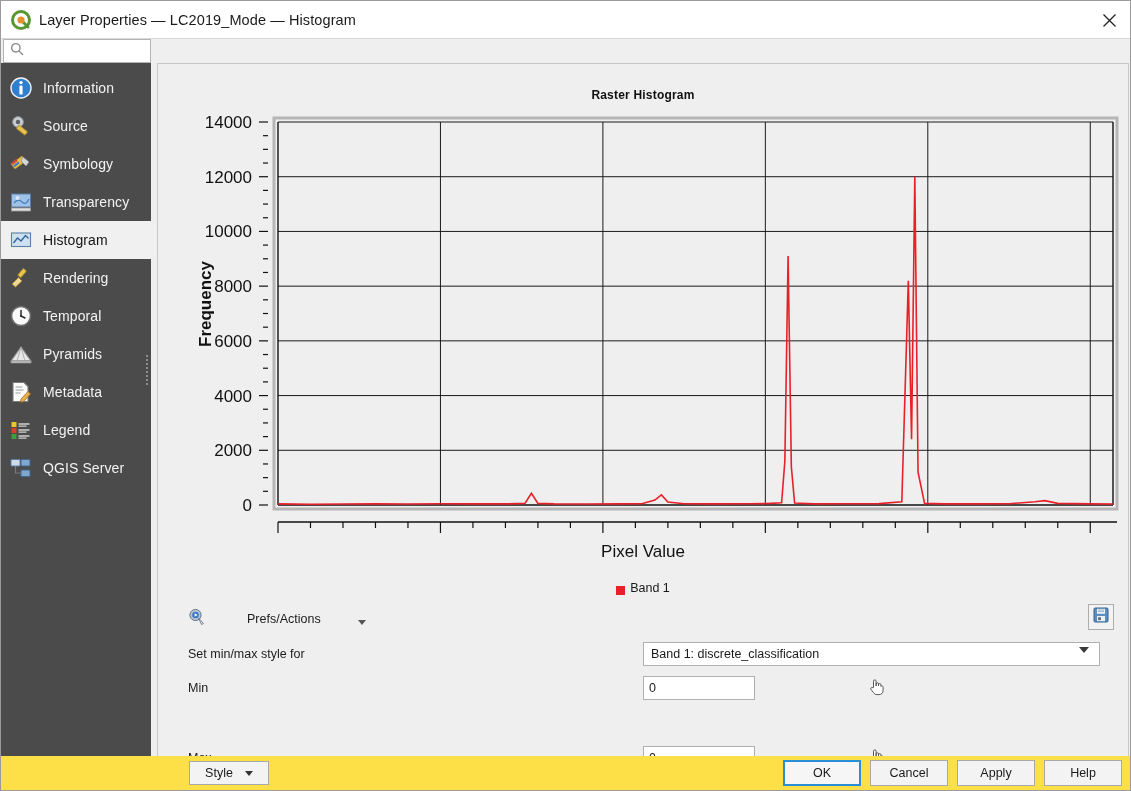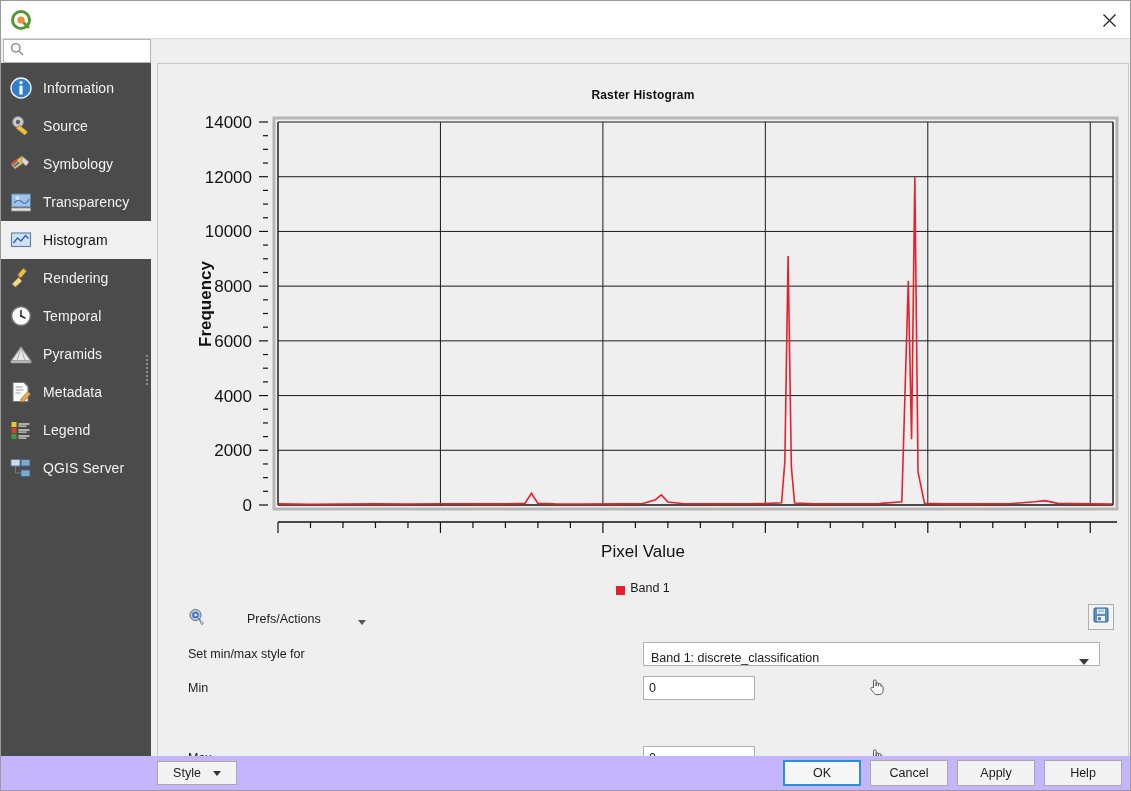--- a/index.html
+++ b/index.html
@@ -157,22 +157,22 @@
 
   
   .form-row {
     position: absolute; left: 30px; width: 930px;
     display: flex; align-items: center;
   }
   .form-label { font-size: 12.5px; color: #1c1c1c; width: 455px; }
   .combo {
     width: 457px; height: 24px;
     background: #ffffff; border: 1px solid #b0b0b0;
-    display: flex; align-items: flex-end;
-    padding: 12px 4px 0 7px; cursor: pointer;
+    display: flex; align-items: flex-start;
+    padding: 4px 4px 0 7px; cursor: pointer;
   }
   .combo-text { font-size: 12.5px; color: #1a1a1a; flex: 1; }
   .combo-caret {
     width: 0; height: 0;
     border-left: 5px solid transparent;
     border-right: 5px solid transparent;
     border-top: 6px solid #3a3a3a;
     margin-right: 6px;
   }
   .num-input {
@@ -185,22 +185,22 @@
   .hand-btn {
     width: 26px; height: 26px; margin-left: 108px;
     display: flex; align-items: center; justify-content: center;
     cursor: pointer;
   }
 
   
   .bottombar {
     position: absolute; left: 0; bottom: 0;
     width: 1131px; height: 34px;
-    background: #c4b5fd;
-    display: flex; align-items: center;
+    background: #fde047;
+    display: flex; align-items: center; padding-left: 32px;
   }
   .style-btn {
     margin-left: 156px;
     width: 80px; height: 24px;
     background: #f3f3f3; border: 1px solid #a9a9a9;
     display: flex; align-items: center; justify-content: center;
     gap: 12px; cursor: pointer;
     font-size: 12.5px; color: #1a1a1a;
   }
   .style-caret {
@@ -232,20 +232,21 @@
 <div id="app">
 
   <div class="titlebar">
     <span class="qgis-logo">
       <svg width="20" height="20" viewBox="0 0 20 20">
         <circle cx="10" cy="10" r="8.5" fill="none" stroke="#589632" stroke-width="3"></circle>
         <path d="M11 11 L17 17" stroke="#589632" stroke-width="3" stroke-linecap="round"></path>
         <circle cx="10" cy="10" r="3.6" fill="#e8912a"></circle>
       </svg>
     </span>
+    <span class="titlebar-title">Layer Properties — LC2019_Mode — Histogram</span>
     <div class="titlebar-close">
       <svg width="15" height="15" viewBox="0 0 15 15">
         <path d="M1.5 1.5 L13.5 13.5 M13.5 1.5 L1.5 13.5" stroke="#222" stroke-width="1.3"></path>
       </svg>
     </div>
   </div>
 
   <div class="search-wrap">
     <span class="search-icon">
       <svg width="14" height="14" viewBox="0 0 14 14">

